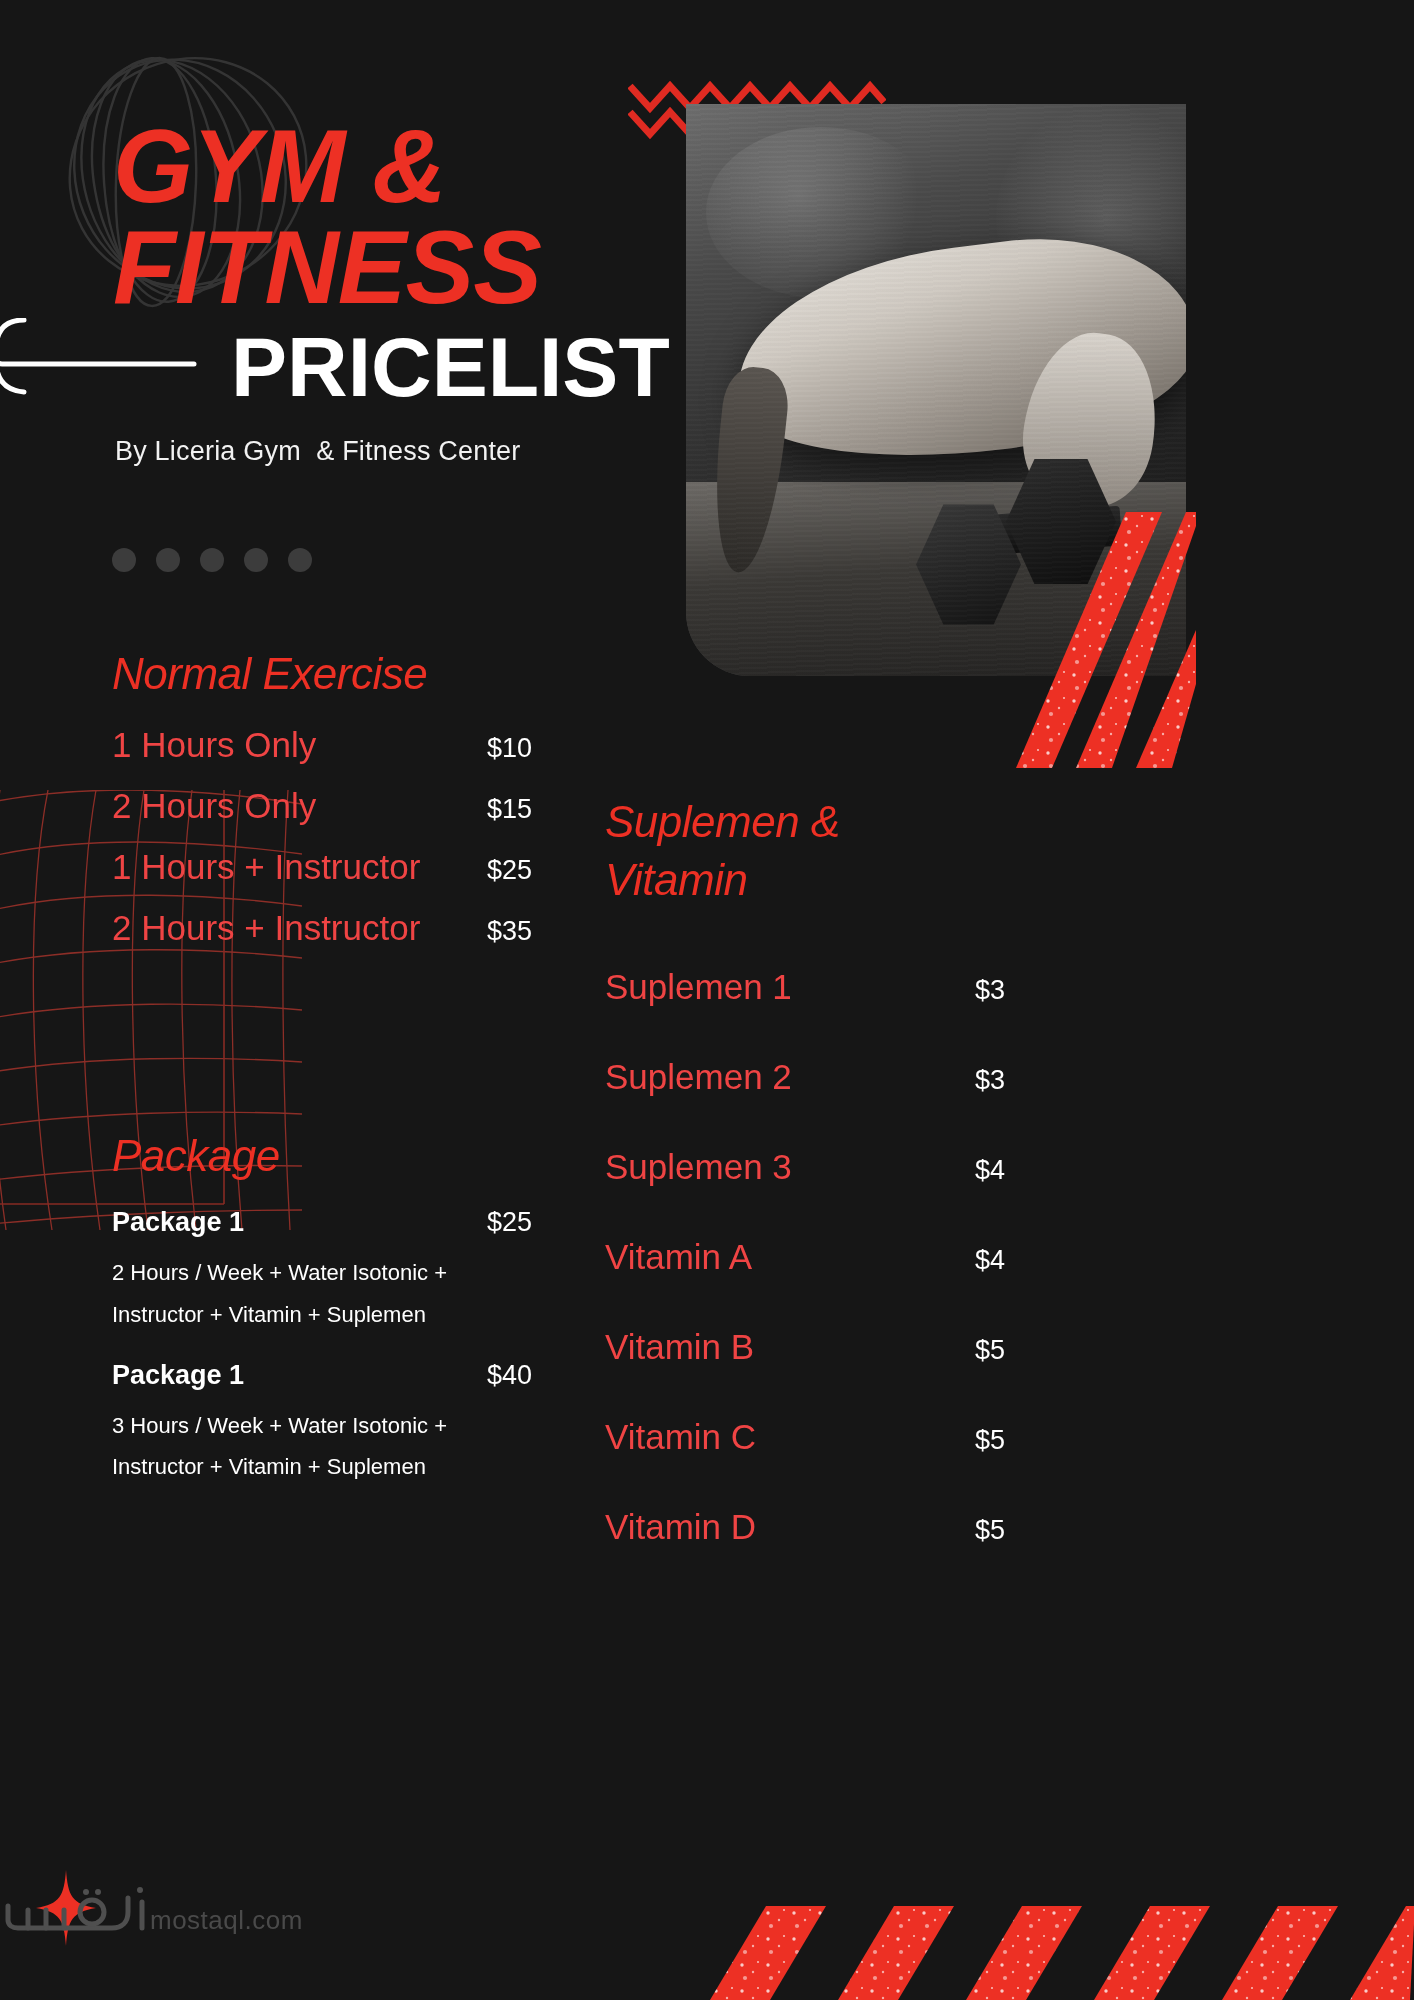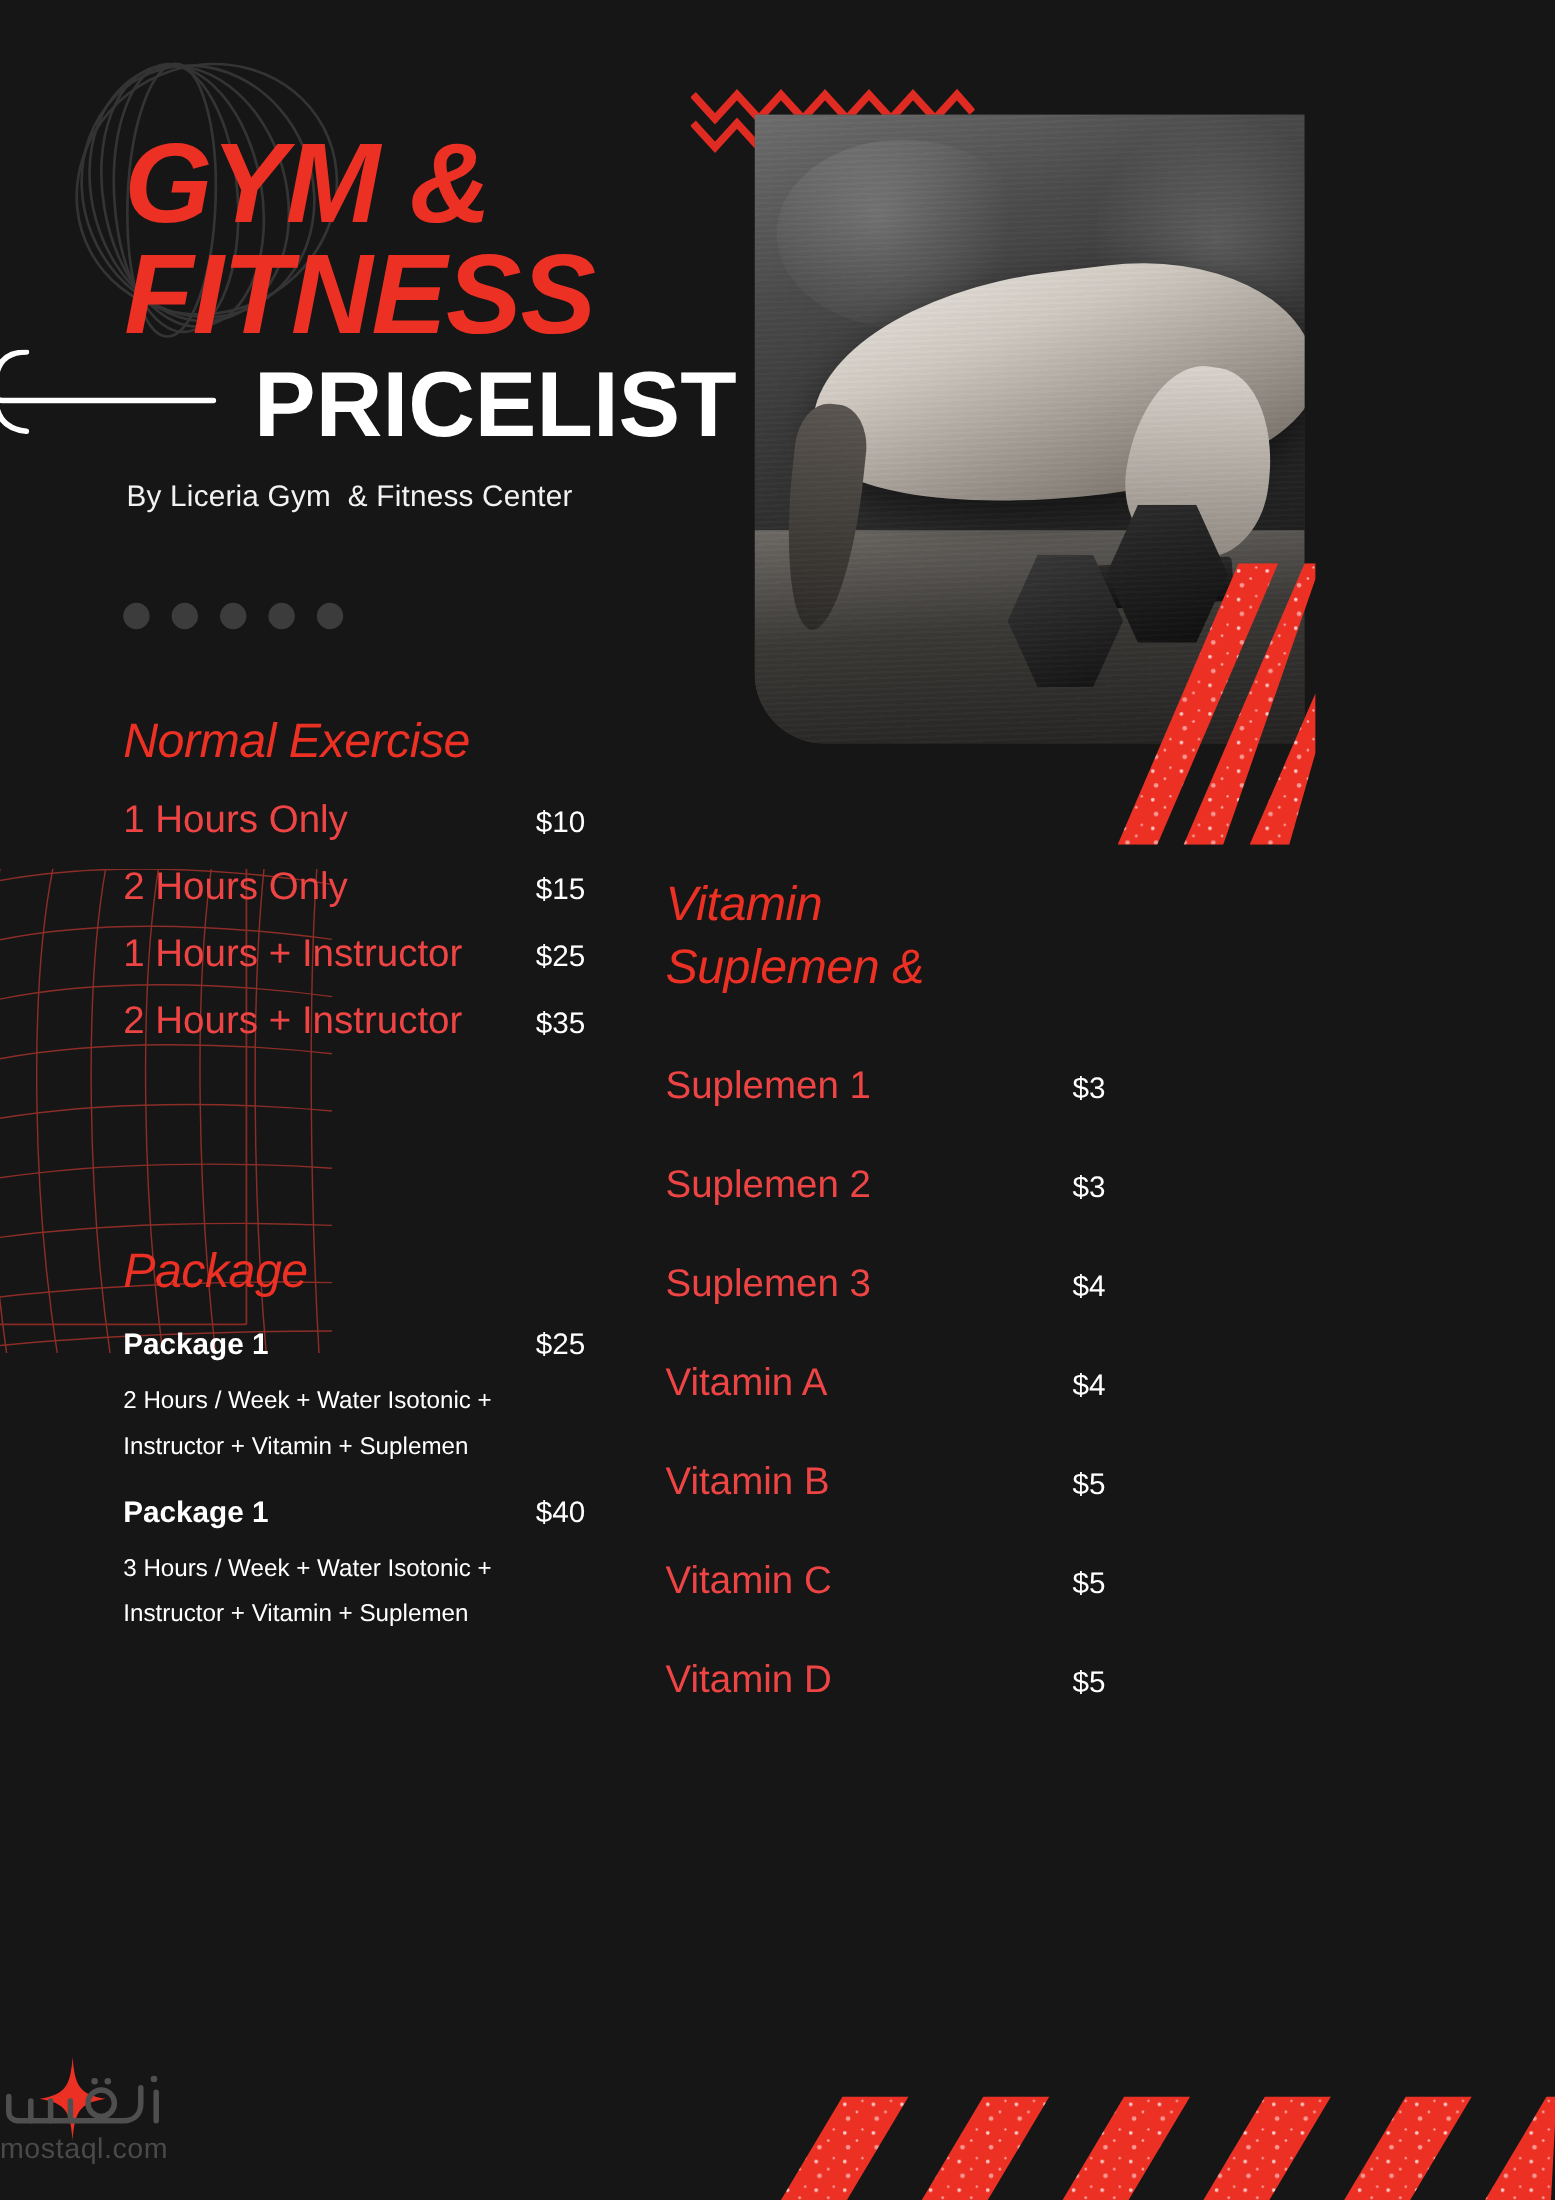--- a/index.html
+++ b/index.html
@@ -116,21 +116,21 @@
   
   #suplemen{position:absolute;left:605px;top:793px;width:400px;}
   #suplemen .sec-title{width:340px;}
   #suplemen .rows{margin-top:58px;}
   #suplemen .row{height:62px;margin-top:28px;}
   #suplemen .nm{flex:1;}
   #suplemen .pr{width:90px;}
 
   
   .wm{position:absolute;left:0;right:0;top:1884px;display:flex;
-      flex-direction:column;align-items:flex-start;pointer-events:none;}
+      flex-direction:row;align-items:flex-end;pointer-events:none;}
   .wm .mark{width:150px;height:52px;}
   .wm .wmtxt{margin-top:2px;font-size:26px;color:#4a4a4a;letter-spacing:.5px;}
 </style>
 </head>
 <body>
 
 <div id="poster">
 
   <svg class="arcs" viewBox="0 0 330 330">
     <g fill="none" stroke="#3a3a3a" stroke-width="2.4">
@@ -276,22 +276,22 @@
           <span class="nm">Package 1</span>
           <span class="pr">$40</span>
         </div>
         <div class="pk-desc">3 Hours / Week + Water Isotonic + Instructor + Vitamin + Suplemen</div>
       </div>
     </div>
   </div>
 
   <div id="suplemen">
     <div class="sec-title">
+      <div>Suplemen &amp;</div>
       <div>Vitamin</div>
-      <div>Suplemen &amp;</div>
     </div>
     <div class="rows">
       <div class="row">
         <span class="nm">Suplemen 1</span>
         <span class="pr">$3</span>
       </div>
       <div class="row">
         <span class="nm">Suplemen 2</span>
         <span class="pr">$3</span>
       </div>

